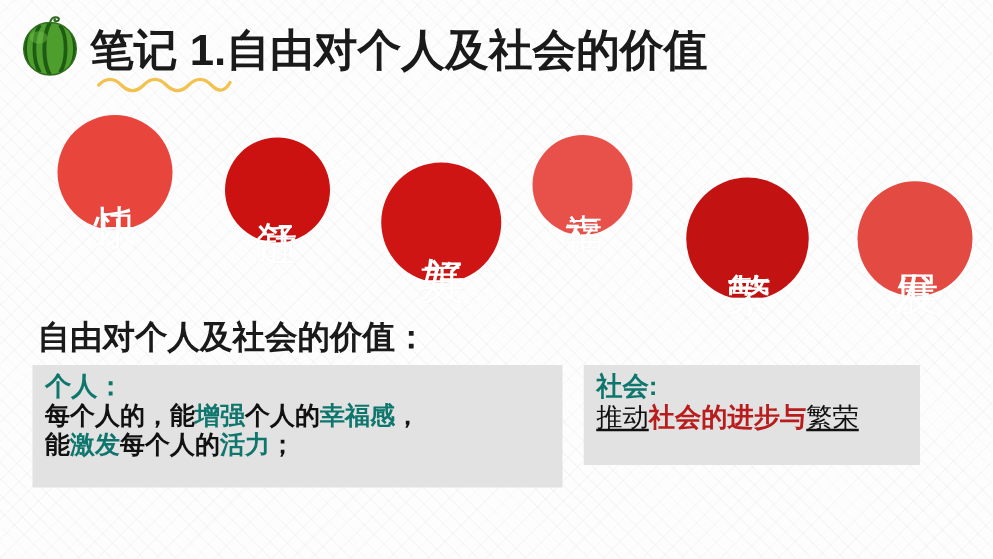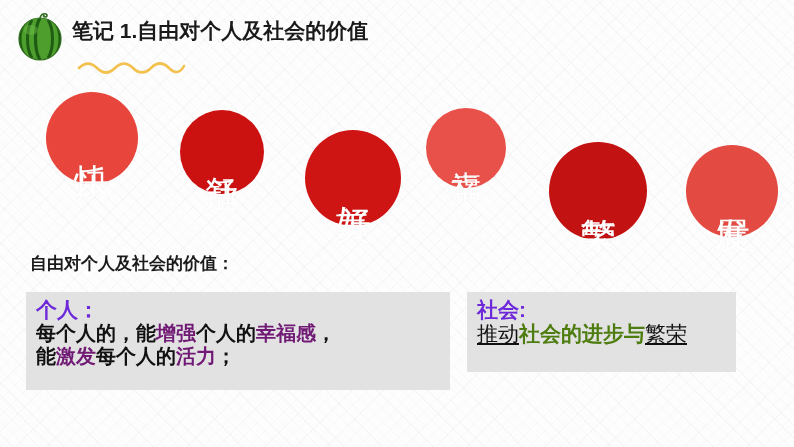--- a/index.html
+++ b/index.html
@@ -39,21 +39,21 @@
     left: 12px;
     top: 8px;
     width: 56px;
     height: 56px;
   }
 
   #page-title {
     position: absolute;
     left: 72px;
     top: 17px;
-    font-size: 21px;
+    font-size: 35px;
     font-weight: bold;
     color: #1a1a1a;
     letter-spacing: 0px;
     white-space: nowrap;
     font-family: "Liberation Sans", "DejaVu Sans", sans-serif;
   }
 
   #title-squiggle {
     position: absolute;
     left: 76px;
@@ -87,21 +87,21 @@
     letter-spacing: 1px;
     font-family: "DejaVu Sans", "Liberation Sans", sans-serif;
     text-shadow: 0 0 1px rgba(0,0,0,0.08);
   }
 
   
   #section-label {
     position: absolute;
     left: 30px;
     top: 252px;
-    font-size: 17px;
+    font-size: 26px;
     font-weight: bold;
     color: #1a1a1a;
     white-space: nowrap;
   }
 
   
   .info-box {
     position: absolute;
     background: #e2e2e2;
   }
@@ -116,38 +116,38 @@
 
   #society-box {
     left: 467px;
     top: 292px;
     width: 269px;
     height: 80px;
     padding: 6px 8px 0 10px;
   }
 
   .box-heading {
-    color: #6d28d9;
+    color: #0f766e;
     font-weight: bold;
     font-size: 21px;
     line-height: 1.12;
     white-space: nowrap;
   }
 
   .box-line {
     color: #111111;
     font-size: 20px;
     line-height: 1.18;
     white-space: nowrap;
   }
 
   #personal-box .box-line { font-weight: bold; }
 
-  .hl-red { color: #701a75; font-weight: bold; }
-  .em-bold { font-weight: bold; color: #4d7c0f; }
+  .hl-red { color: #0f766e; font-weight: bold; }
+  .em-bold { font-weight: bold; color: #b91c1c; }
   .plain { font-weight: normal; color: #111111; text-decoration: underline; }
 
   #society-box .box-line {
     font-weight: normal;
     font-family: "DejaVu Serif", "Liberation Serif", serif;
     font-size: 21px;
   }
   #society-box .box-heading {
     font-family: "Liberation Sans", "DejaVu Sans", sans-serif;
   }

